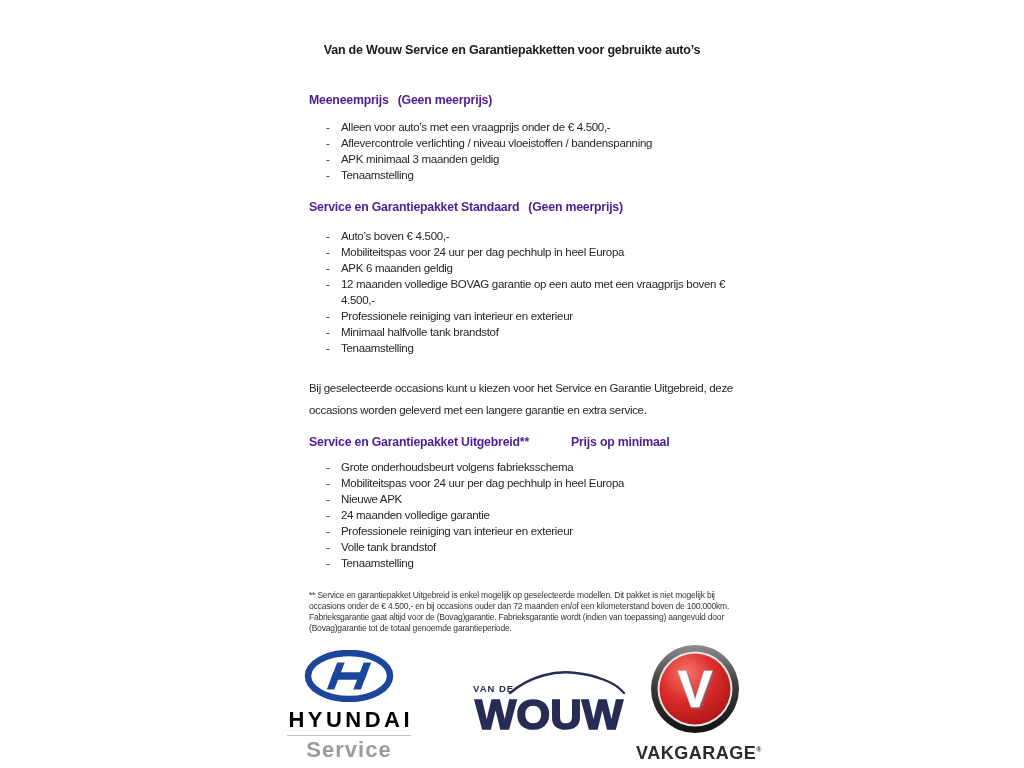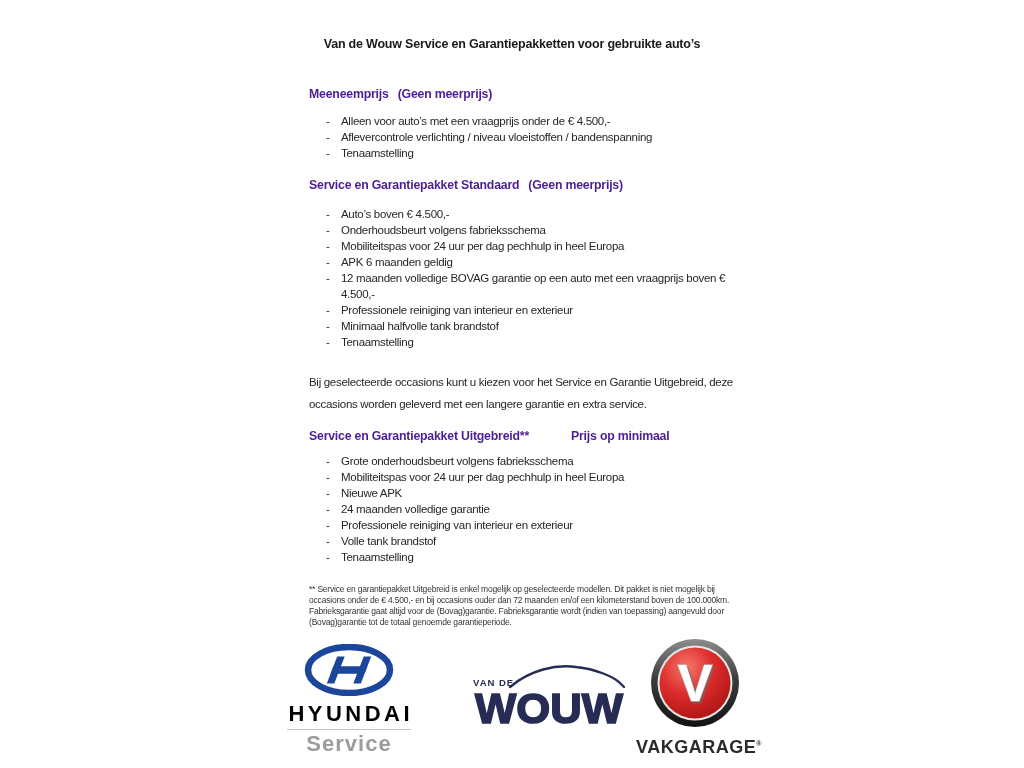--- a/index.html
+++ b/index.html
@@ -6,21 +6,21 @@
     margin: 0; padding: 0;
     width: 1024px; height: 768px;
     background: #ffffff;
     font-family: "Liberation Sans", sans-serif;
     color: #262626;
     overflow: hidden;
   }
   .page { position: relative; width: 1024px; height: 768px; }
 
   .title {
-    margin: 0; padding-top: 37px;
+    margin: 6px; padding-top: 37px;
     text-align: center;
     font-size: 12.5px; font-weight: bold; letter-spacing: -0.2px;
     color: #1a1a1a;
   }
 
   .content {
     margin-left: 309px; width: 432px;
     font-size: 11.5px; letter-spacing: -0.3px;
   }
 
@@ -93,33 +93,33 @@
       <span>Meeneemprijs</span><span class="note">(Geen meerprijs)</span>
     </div>
     <ul class="bullets">
       <li>
           <span class="txt">Alleen voor auto’s met een vraagprijs onder de € 4.500,-</span>
         </li>
       <li>
           <span class="txt">Aflevercontrole verlichting / niveau vloeistoffen / bandenspanning</span>
         </li>
       <li>
+          <span class="txt">APK minimaal 3 maanden geldig</span>
+        </li>
+      <li>
           <span class="txt">Tenaamstelling</span>
         </li>
     </ul>
 
     <div class="sec-head second">
       <span>Service en Garantiepakket Standaard</span><span class="note">(Geen meerprijs)</span>
     </div>
     <ul class="bullets l2">
       <li>
           <span class="txt">Auto’s boven € 4.500,-</span>
-        </li>
-      <li>
-          <span class="txt">Onderhoudsbeurt volgens fabrieksschema</span>
         </li>
       <li>
           <span class="txt">Mobiliteitspas voor 24 uur per dag pechhulp in heel Europa</span>
         </li>
       <li>
           <span class="txt">APK 6 maanden geldig</span>
         </li>
       <li>
           <span class="txt">12 maanden volledige BOVAG garantie op een auto met een vraagprijs boven € 4.500,-</span>
         </li>

